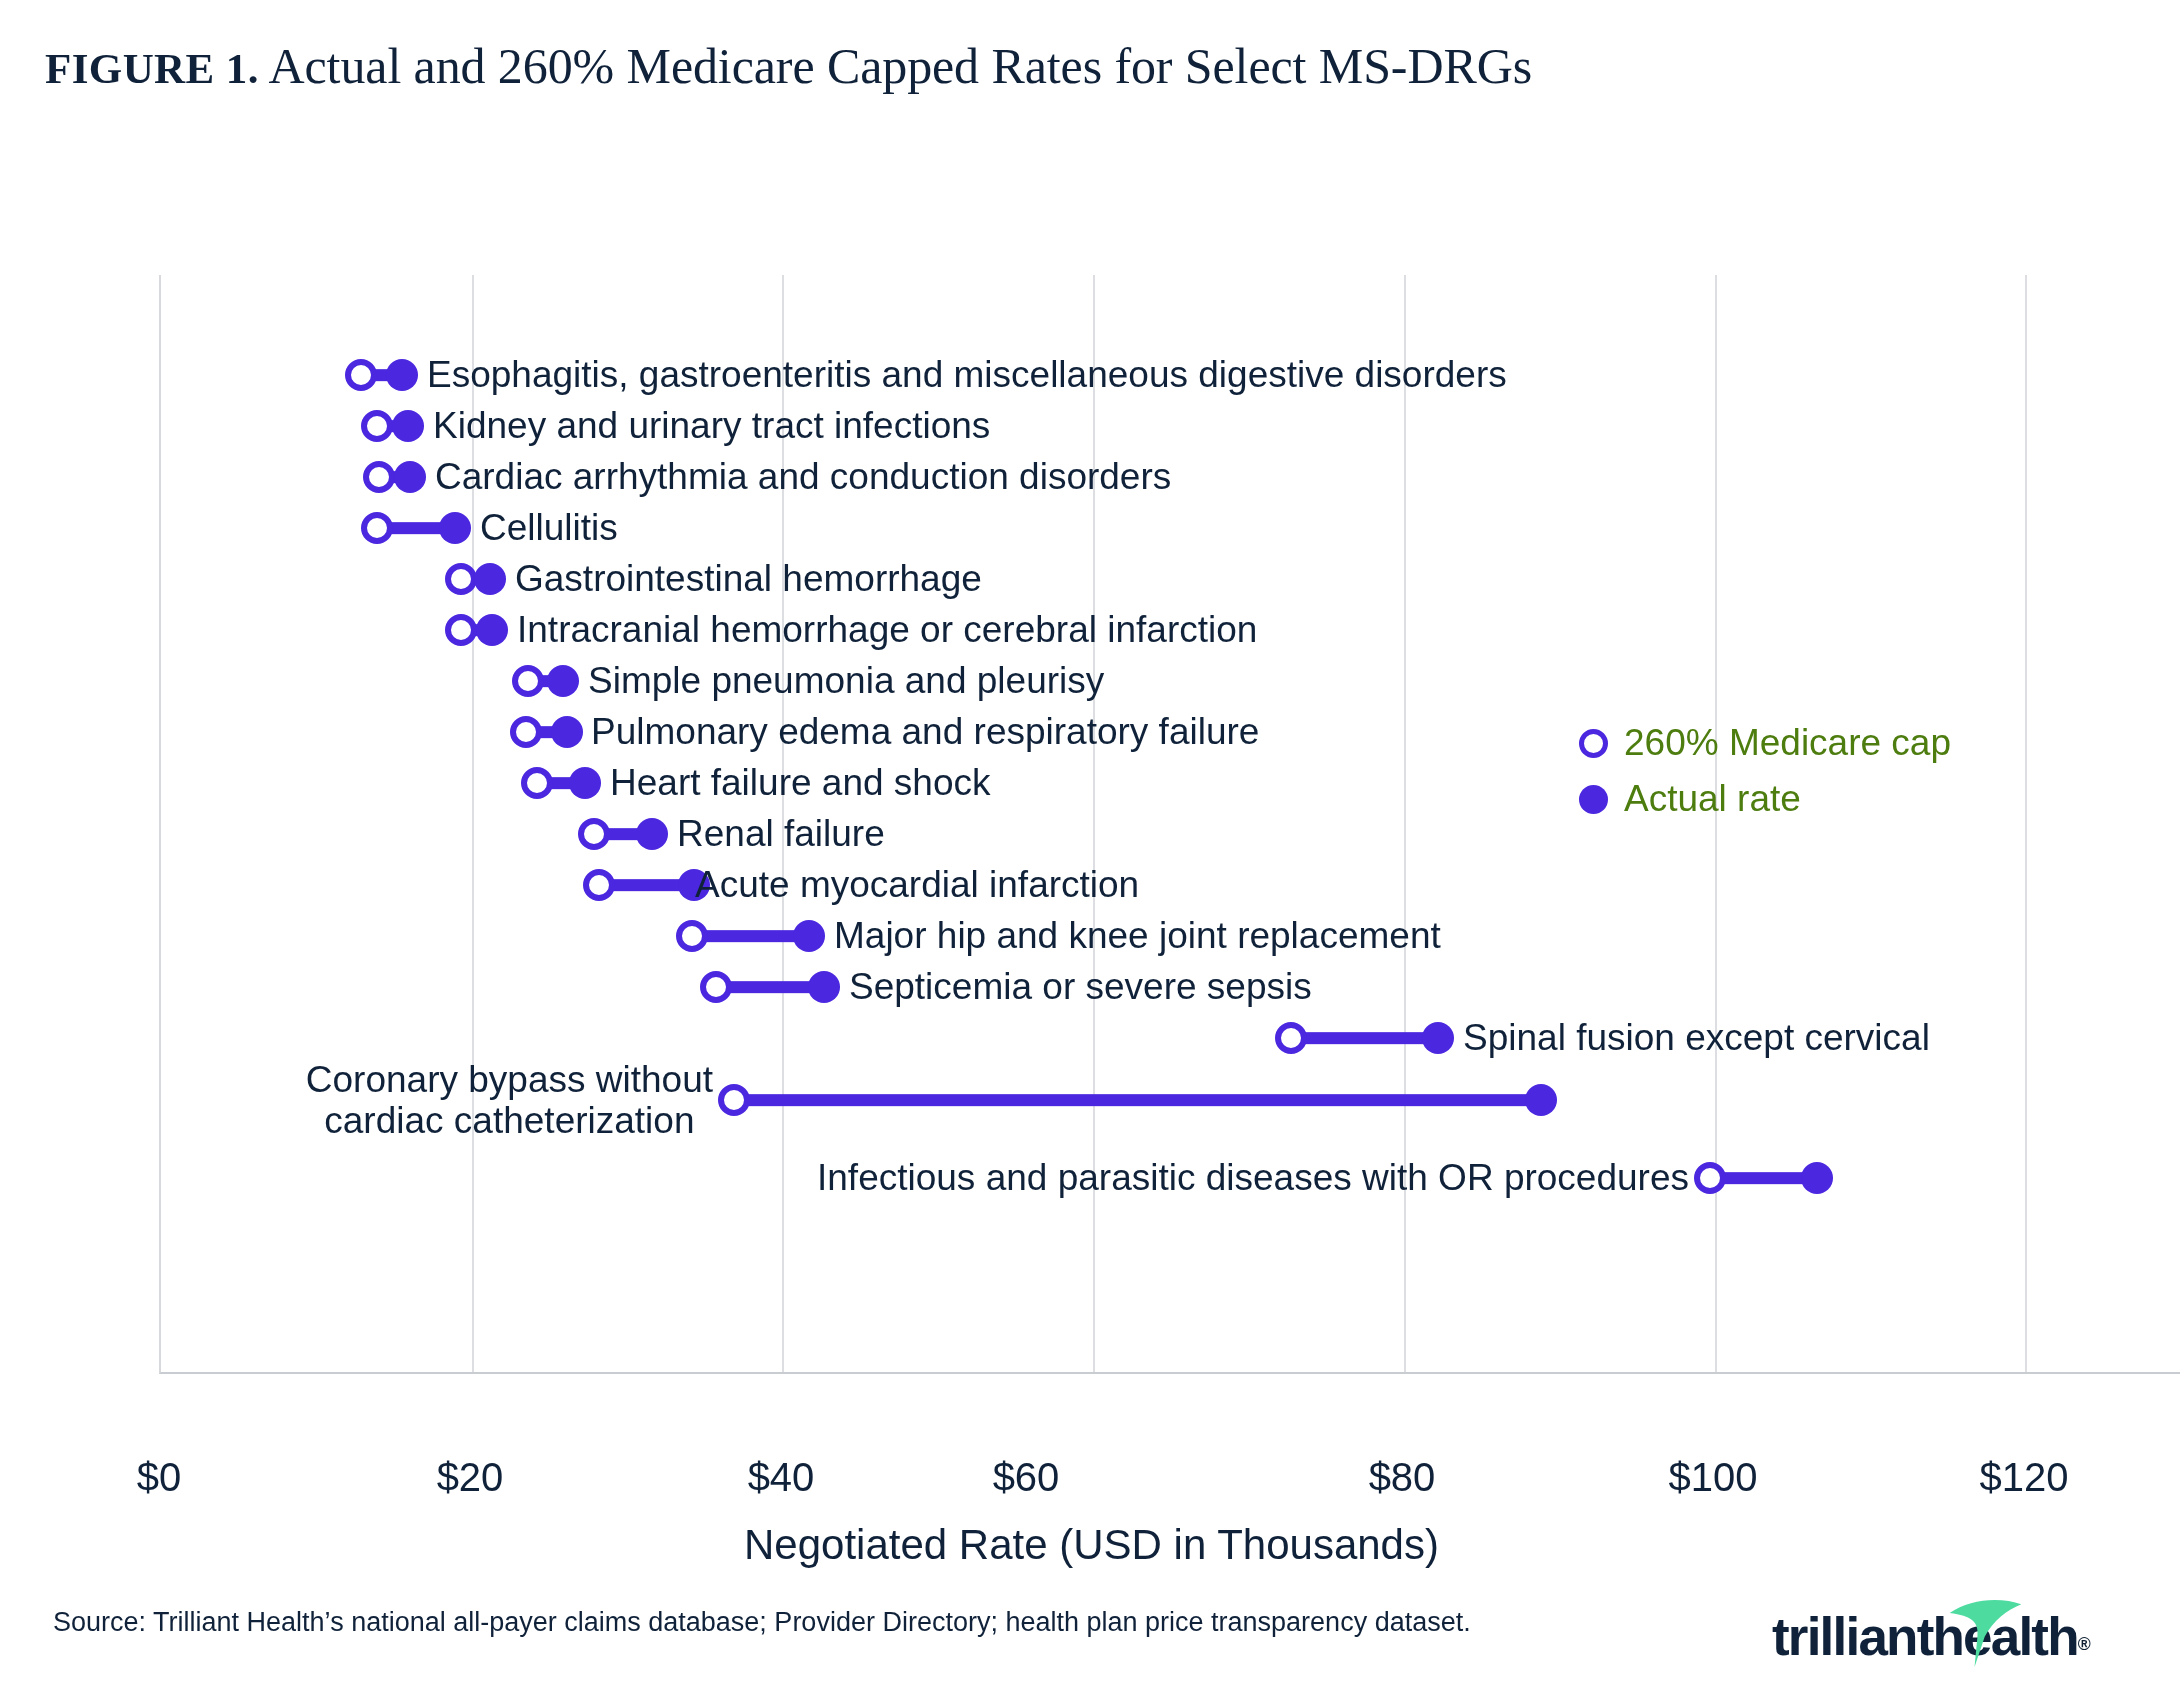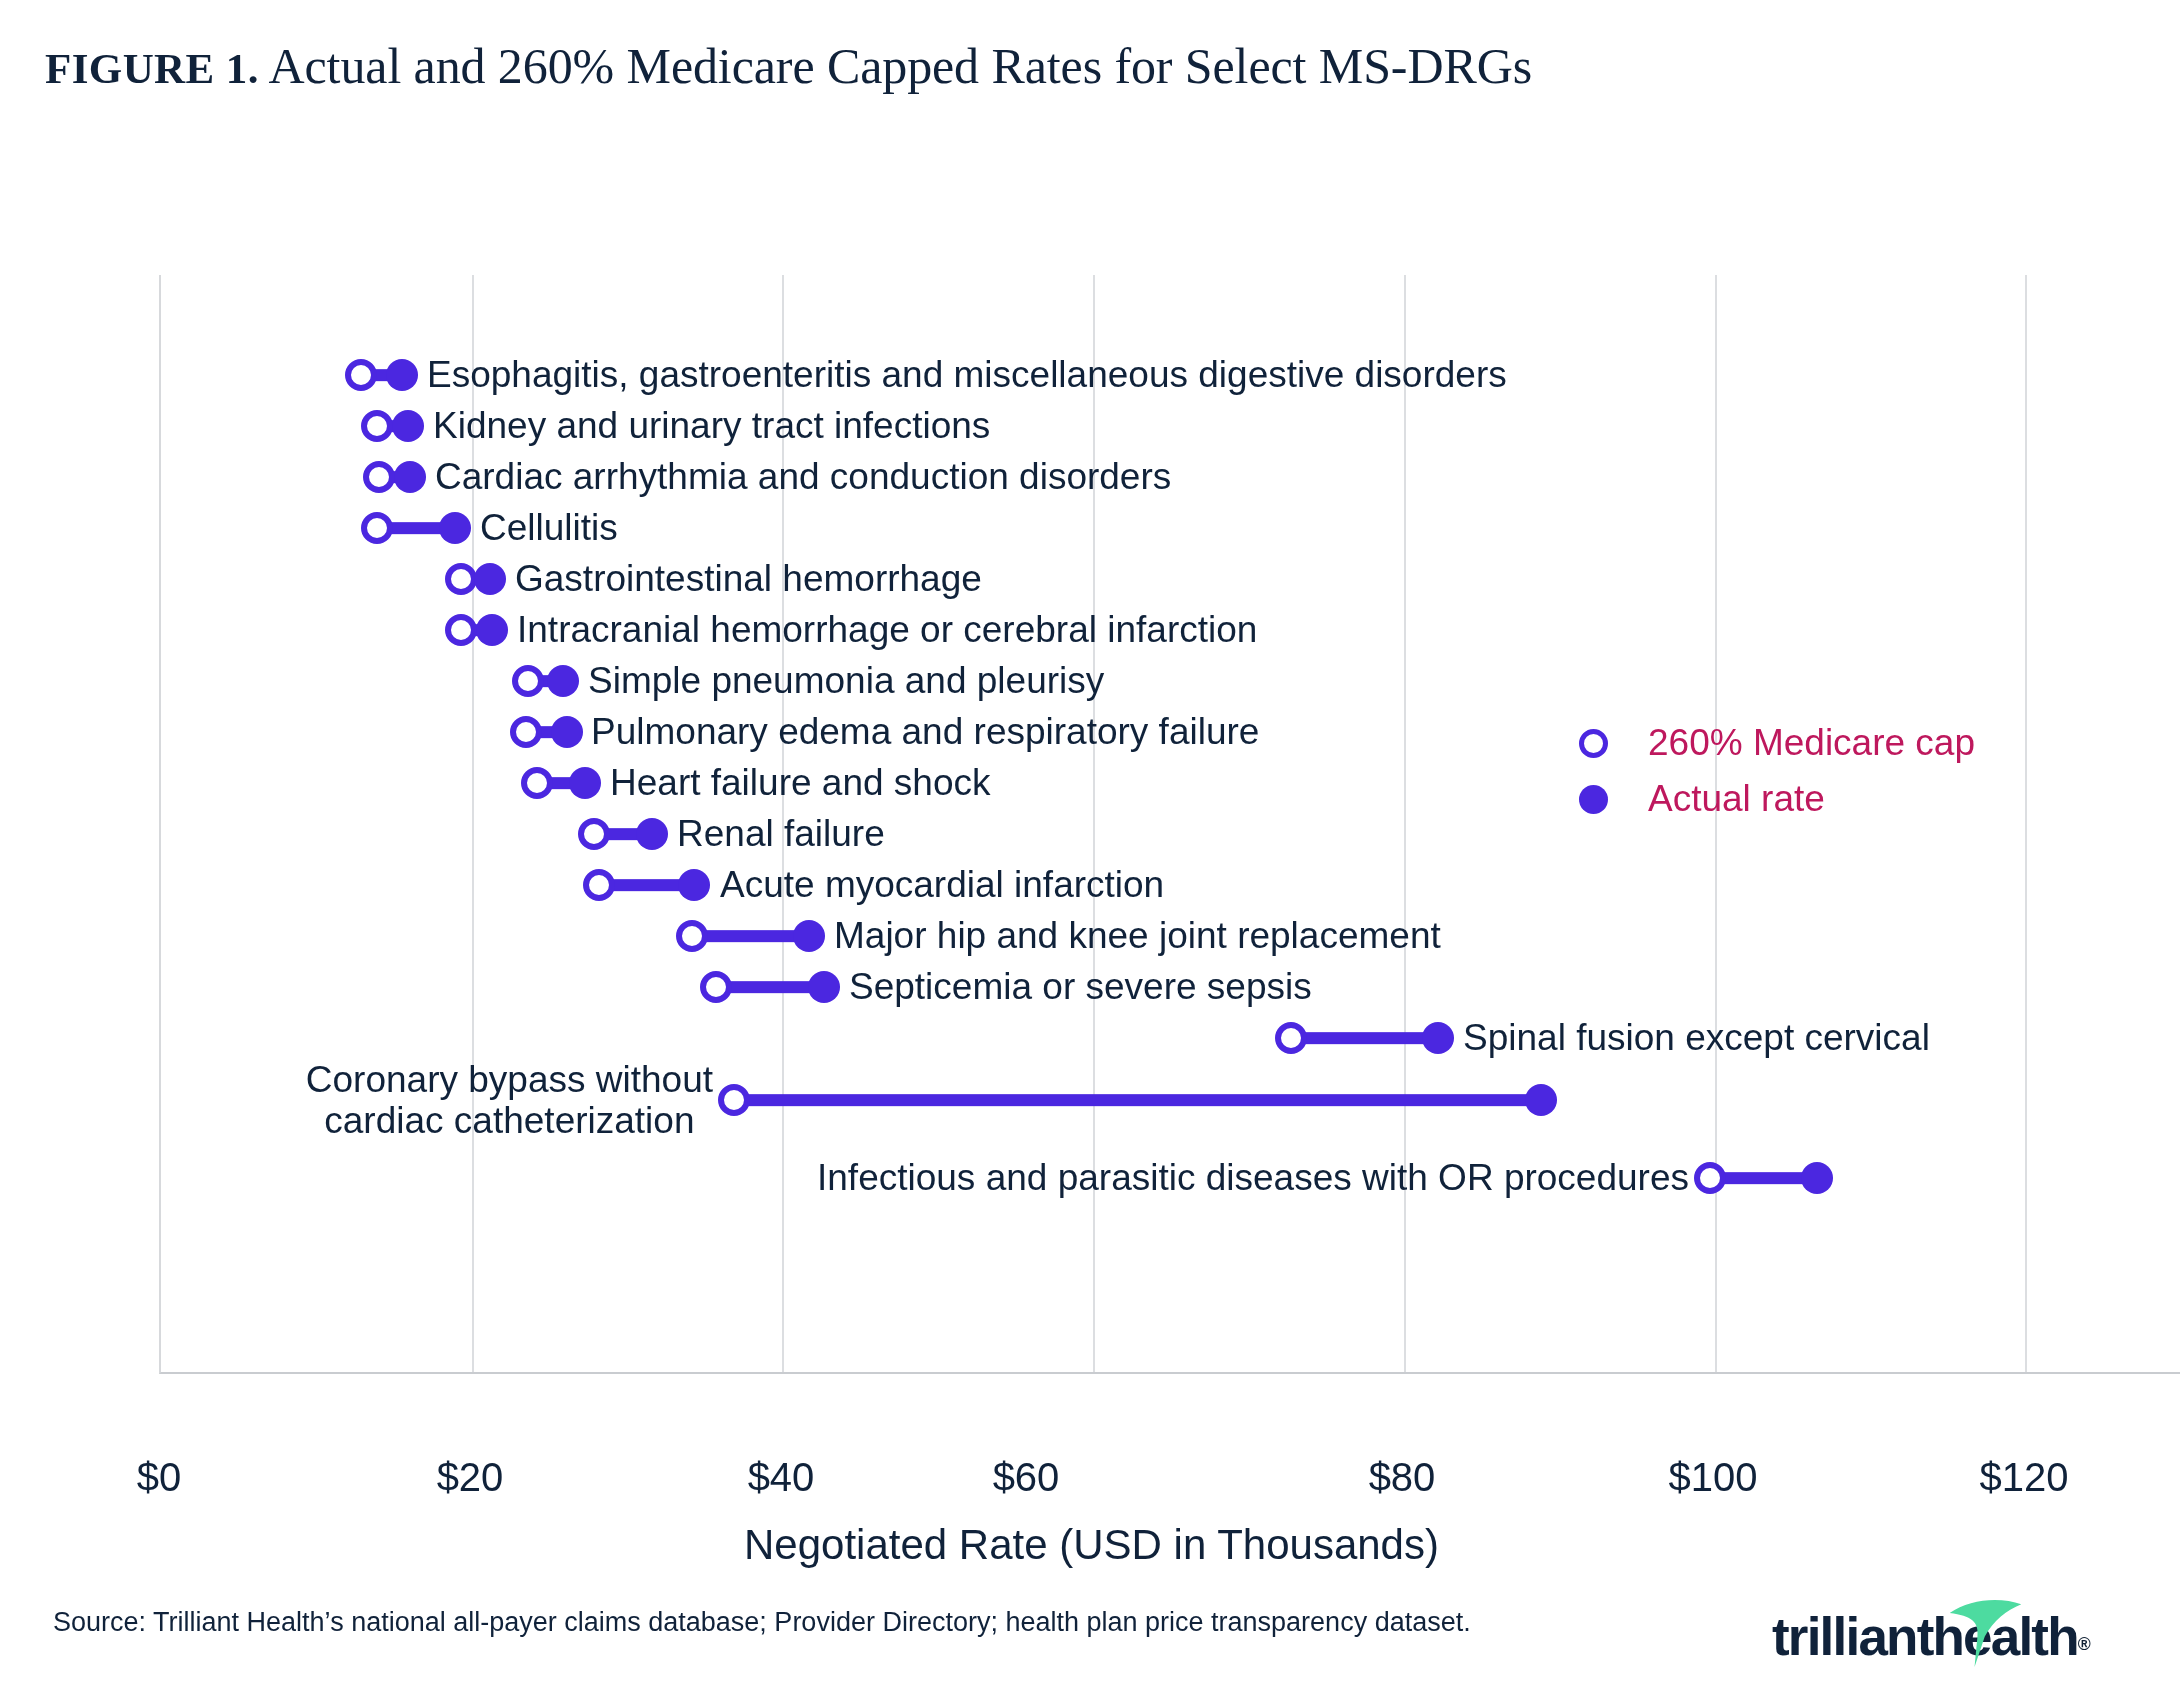--- a/index.html
+++ b/index.html
@@ -118,23 +118,22 @@
     margin-right: 16px;
     flex: 0 0 auto;
   }
   .legend-swatch.cap {
     background: #ffffff;
     border: 5.9px solid #4b27e0;
   }
   .legend-swatch.actual { background: #4b27e0; }
   .legend-text {
     font-size: 37px;
-    color: #be185d;
+    color: #4d7c0f;
     white-space: nowrap;
-    margin-left: 24px;
   }
 
   
   .tick-label {
     position: absolute;
     top: 1455px;
     font-size: 40px;
     color: #10223a;
     transform: translateX(-50%);
     white-space: nowrap;
@@ -279,21 +278,21 @@
       <div class="marker cap" style="left: 433px;"></div>
       <div class="marker actual" style="left: 491px;"></div>
       <div class="row-label right" style="left: 516px;">
         <div>Renal failure</div>
       </div>
     </div>
     <div class="row" style="top: 610px;">
       <div class="connector" style="left: 438px; width: 95px;"></div>
       <div class="marker cap" style="left: 438px;"></div>
       <div class="marker actual" style="left: 533px;"></div>
-      <div class="row-label right" style="left: 559px;">
+      <div class="row-label right" style="left: 534px;">
         <div>Acute myocardial infarction</div>
       </div>
     </div>
     <div class="row" style="top: 661px;">
       <div class="connector" style="left: 531px; width: 117px;"></div>
       <div class="marker cap" style="left: 531px;"></div>
       <div class="marker actual" style="left: 648px;"></div>
       <div class="row-label right" style="left: 673px;">
         <div>Major hip and knee joint replacement</div>
       </div>

